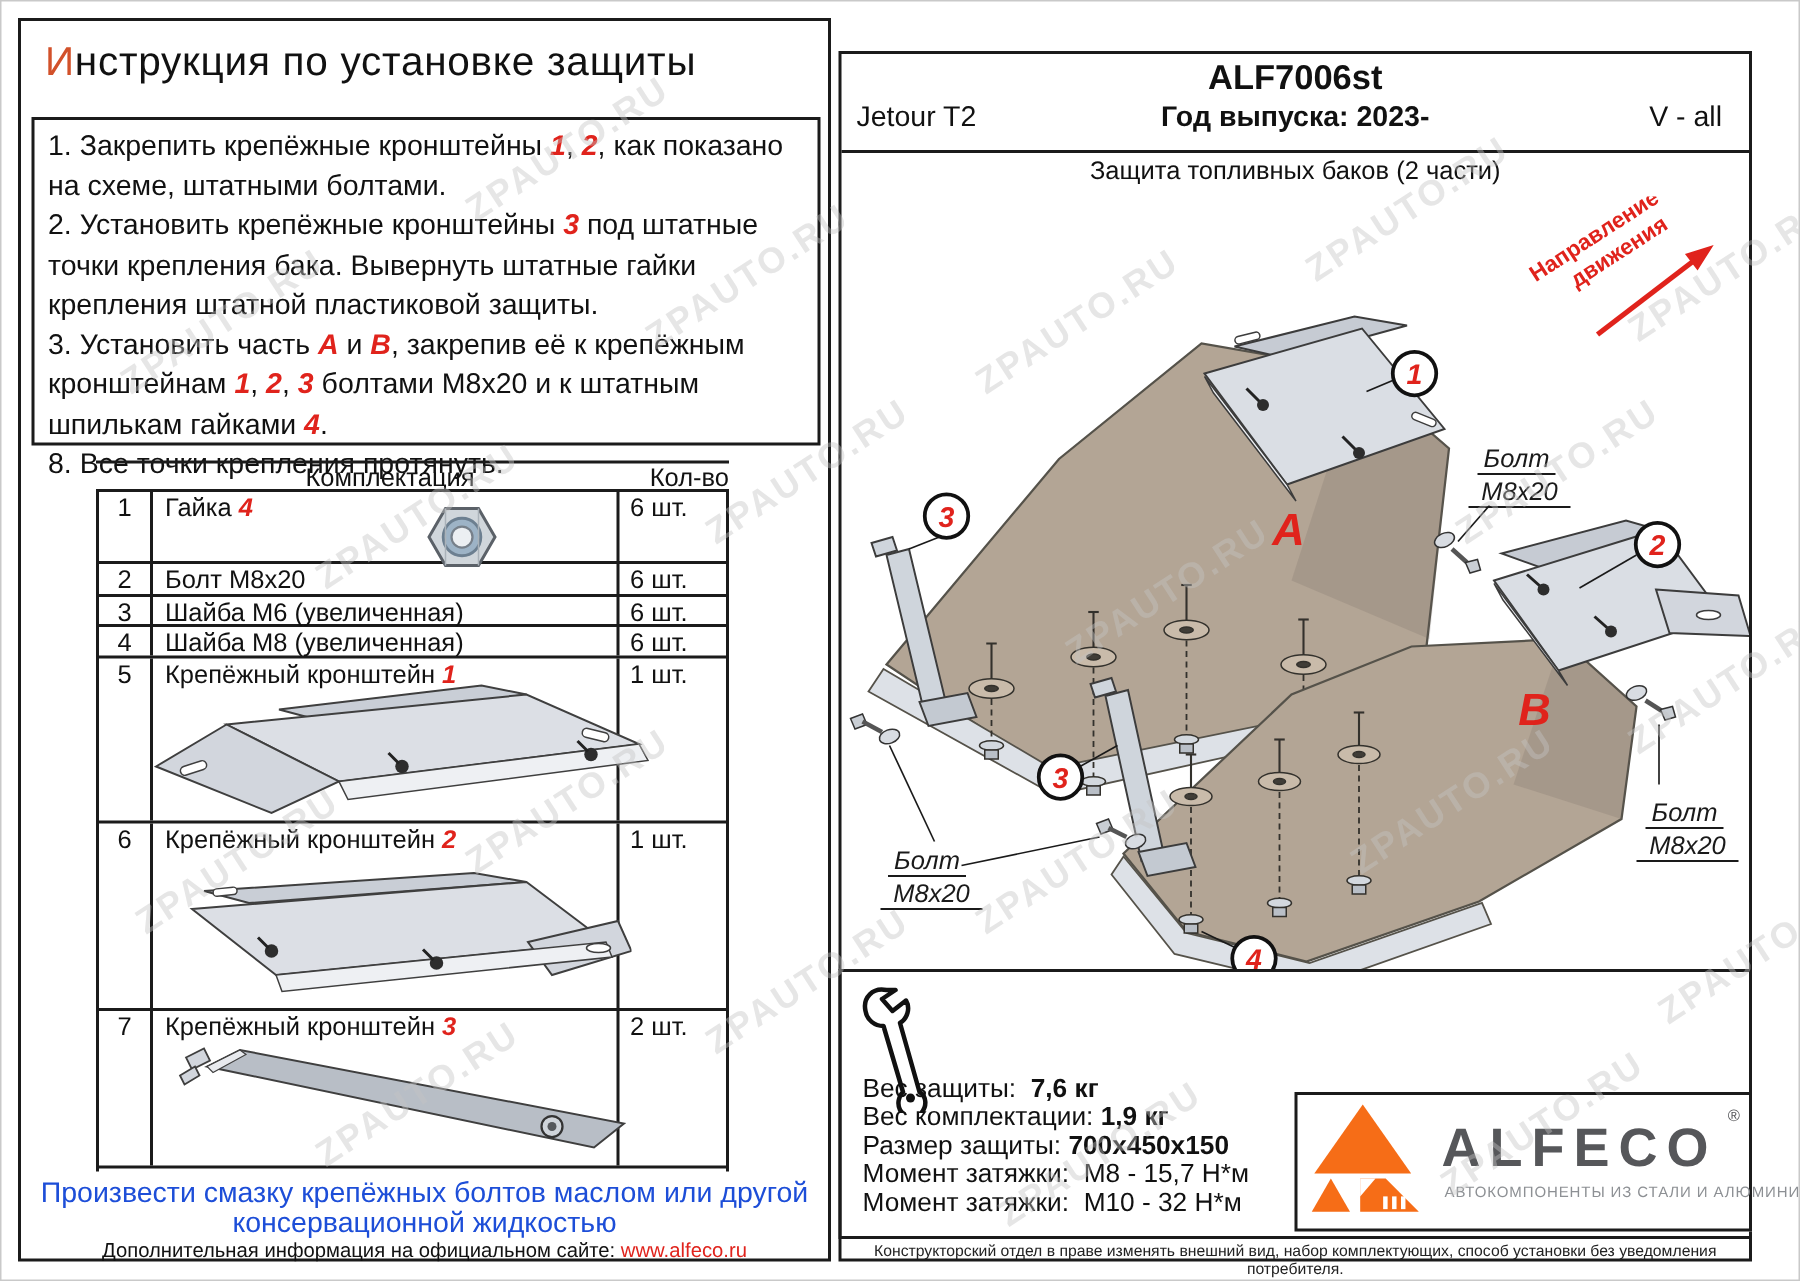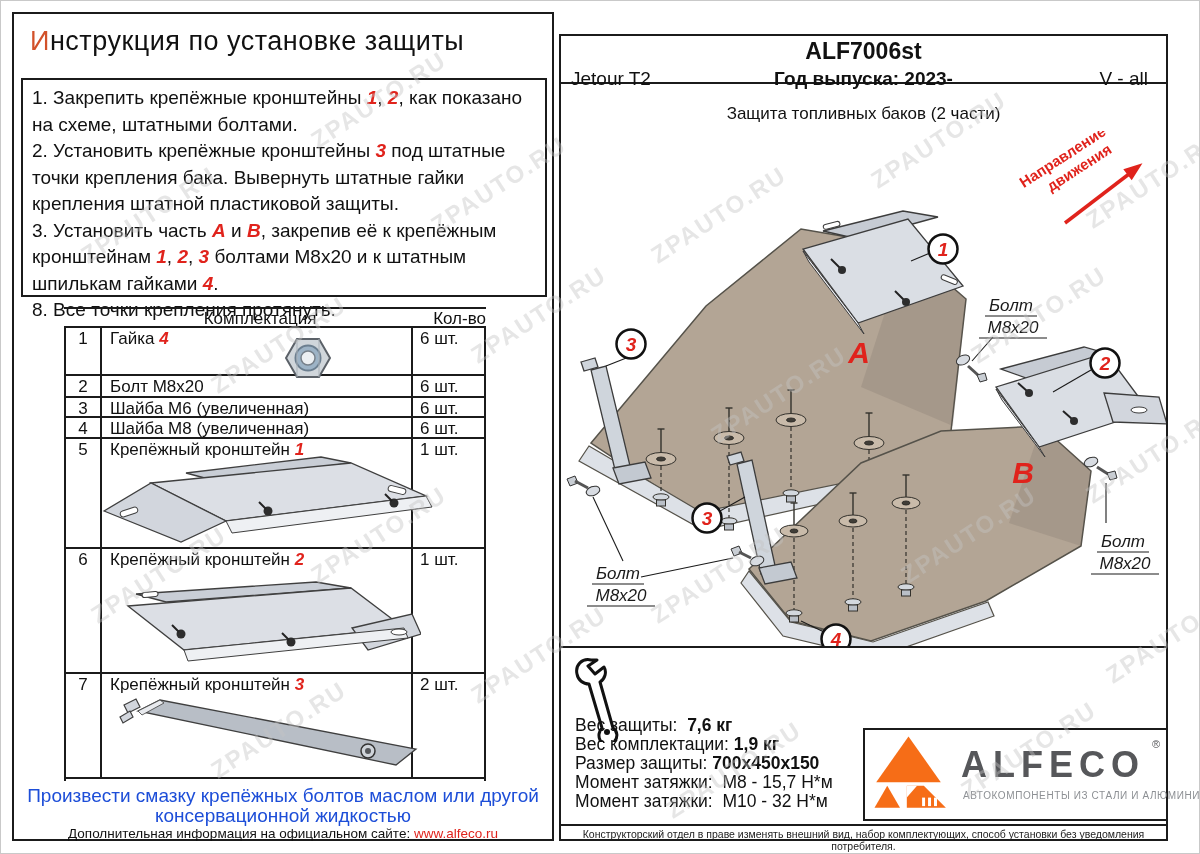--- a/index.html
+++ b/index.html
@@ -25,21 +25,21 @@
   .tbody{position:absolute;top:21px;left:0;right:0;height:453px;border-left:2px solid #1b1b1b;border-right:2px solid #1b1b1b;box-sizing:border-box;}
   .trow{display:flex;border-bottom:2px solid #1b1b1b;box-sizing:border-box;}
   .c1{width:34px;border-right:2px solid #1b1b1b;text-align:center;padding-top:1px;}
   .c2{flex:1;border-right:2px solid #1b1b1b;padding:1px 0 10px 8px;}
   .c3{width:64px;padding:1px 0 0 7px;}
   .timg{position:absolute;z-index:2;pointer-events:none;}
   .note{position:absolute;left:0;width:538px;top:772px;text-align:center;color:#1d4ed8;font-size:19px;line-height:20px;}
   .lfooter{position:absolute;left:0;width:538px;top:812px;text-align:center;font-size:13.5px;}
   .lfooter a{color:#e0231c;text-decoration:none;}
   
-  .rhead{position:absolute;left:0;top:0;width:605px;height:48px;border-bottom:2px solid #1b1b1b;box-sizing:border-box;}
+  .rhead{position:absolute;left:0;top:0;width:605px;height:66px;border-bottom:2px solid #1b1b1b;box-sizing:border-box;}
   .part-code{position:absolute;left:0;width:605px;top:2px;text-align:center;font-size:23px;font-weight:bold;}
   .hrow2{position:absolute;left:0;top:32px;width:605px;height:22px;font-size:19px;}
   .vehicle{position:absolute;left:10px;top:0;}
   .year{position:absolute;left:0;width:605px;text-align:center;top:0;font-weight:bold;}
   .engine{position:absolute;right:18px;top:0;}
   .product-title{position:absolute;left:0;width:605px;top:68px;text-align:center;font-size:17px;}
   .diagram{position:absolute;left:0;top:95px;}
   .specs{position:absolute;left:-2px;top:610px;width:609px;height:180px;border:2px solid #1b1b1b;box-sizing:border-box;}
   .wrench{position:absolute;left:8px;top:4px;}
   .spec-lines{position:absolute;left:14px;top:68px;font-size:17.5px;line-height:19px;}

